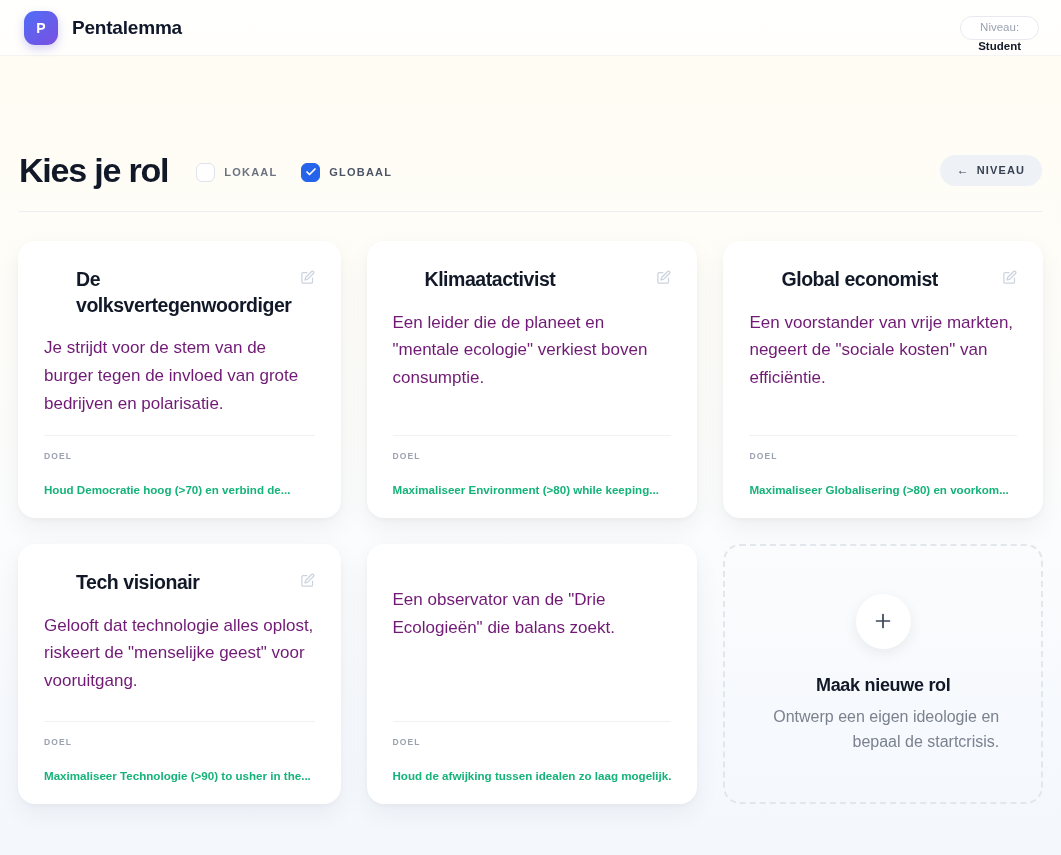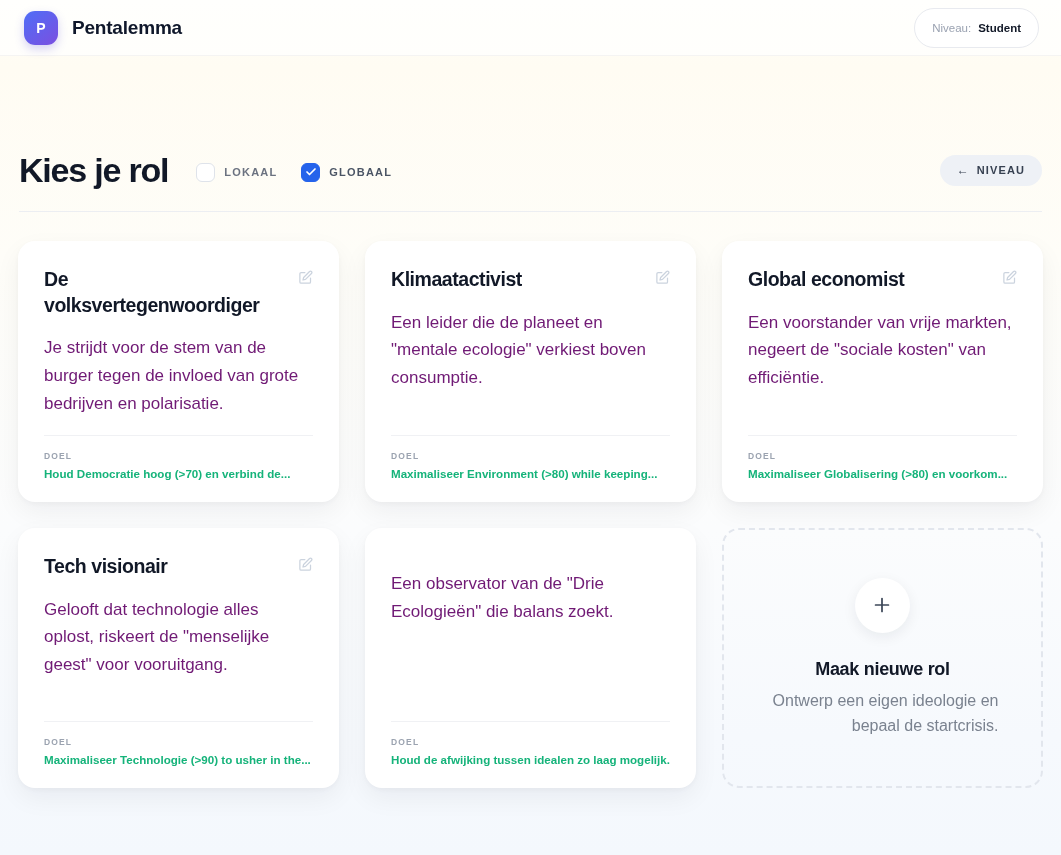--- a/index.html
+++ b/index.html
@@ -64,26 +64,27 @@
     font-size: 19px;
     font-weight: bold;
     color: #0f172a;
     letter-spacing: -0.2px;
   }
 
   .level-badge {
     display: flex;
     align-items: center;
     gap: 7px;
-    height: 40px;
-    padding: 16px 17px;
+    height: 24px;
+    padding: 4px 17px;
     border: 1px solid #e8eaef;
     border-radius: 999px;
     background: rgba(255,255,255,0.85);
     font-size: 11.5px;
+    flex-direction: column;
   }
   .level-badge .lbl { color: #9aa2b1; }
   .level-badge .val { color: #111827; font-weight: bold; text-align: center; }
 
   
   .page {
     padding: 0 18px;
   }
 
   .heading-row {
@@ -190,20 +191,21 @@
     display: flex;
     flex-direction: column;
     cursor: pointer;
   }
 
   .card-head {
     display: flex;
     align-items: flex-start;
     justify-content: space-between;
     gap: 8px;
+    margin-left: 32px;
   }
 
   .card-title {
     font-size: 19.5px;
     font-weight: bold;
     color: #111827;
     letter-spacing: -0.45px;
     line-height: 1.32;
     max-width: 225px;
   }
@@ -239,20 +241,21 @@
     margin-bottom: 6px;
   }
 
   .doel-text {
     font-size: 11.6px;
     font-weight: bold;
     color: #15b37a;
     white-space: nowrap;
     overflow: hidden;
     text-overflow: ellipsis;
+    margin-top: 16px;
   }
 
   
   .card-new {
     border: 2px dashed #e2e6ed;
     border-radius: 17px;
     background: transparent;
     box-shadow: none;
     min-height: 260px;
     display: flex;

